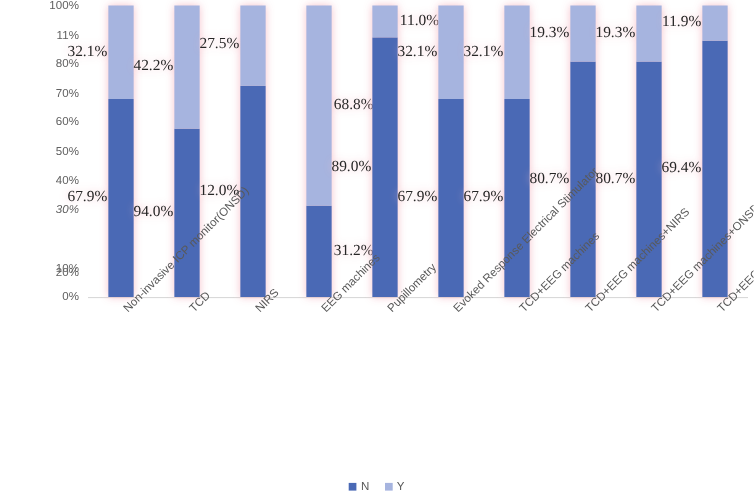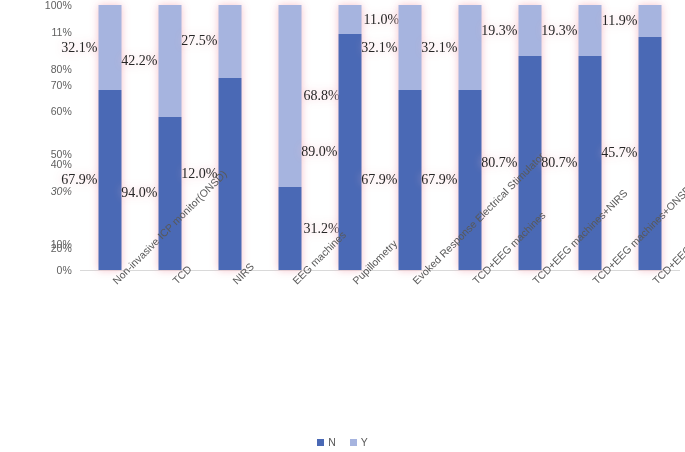--- a/index.html
+++ b/index.html
@@ -158,24 +158,24 @@
   }
 </style>
 </head>
 <body>
 
 <div id="chart-root">
 
   <div id="y-axis">
       <div class="ytick" style="top: 5px;">100%</div>
       <div class="ytick" style="top: 31.5px;">11%</div>
-      <div class="ytick" style="top: 69px; margin-left: 22px;">80%</div>
+      <div class="ytick" style="top: 58px; margin-left: 22px;">80%</div>
       <div class="ytick" style="top: 84.5px;">70%</div>
       <div class="ytick" style="top: 111px;">60%</div>
-      <div class="ytick" style="top: 137.5px; margin-top: 16px;">50%</div>
+      <div class="ytick" style="top: 137.5px;">50%</div>
       <div class="ytick" style="top: 164px;">40%</div>
       <div class="ytick" style="top: 190.5px; font-style: italic;">30%</div>
       <div class="ytick" style="top: 217px; margin-top: 31px;">20%</div>
       <div class="ytick" style="top: 243.5px;">10%</div>
       <div class="ytick" style="top: 270px;">0%</div>
     </div>
 
   <div id="baseline"></div>
 
   <div id="plot-area">
@@ -248,21 +248,21 @@
           <div class="seg seg-n" style="background: rgb(74, 105, 181); bottom: 0px; height: 213.855px;"></div>
           <div class="seg seg-y" style="background: rgb(166, 180, 223); bottom: 213.855px; height: 51.145px;"></div>
           <div class="dlabel left" style="top: 158.072px;">80.7%</div>
           <div class="dlabel left" style="top: 25.5725px;">19.3%</div>
         </div>
       </div>
       <div class="bar-group" style="left: 540px; width: 60px;">
         <div class="bar-stack">
           <div class="seg seg-n" style="background: rgb(74, 105, 181); bottom: 0px; height: 233.465px;"></div>
           <div class="seg seg-y" style="background: rgb(166, 180, 223); bottom: 233.465px; height: 31.535px;"></div>
-          <div class="dlabel left" style="top: 148.268px;">45.7%</div>
+          <div class="dlabel left" style="top: 148.268px;">69.4%</div>
           <div class="dlabel left" style="top: 15.7675px;">11.9%</div>
         </div>
       </div>
     </div>
 
   <div id="x-labels">
       <div class="xlab-slot" style="left: 0px; width: 60px;">
         <div class="xlab"><span class="xlab-inner">Non-invasive ICP monitor(ONSD)</span></div>
       </div>
       <div class="xlab-slot" style="left: 60px; width: 60px;">

